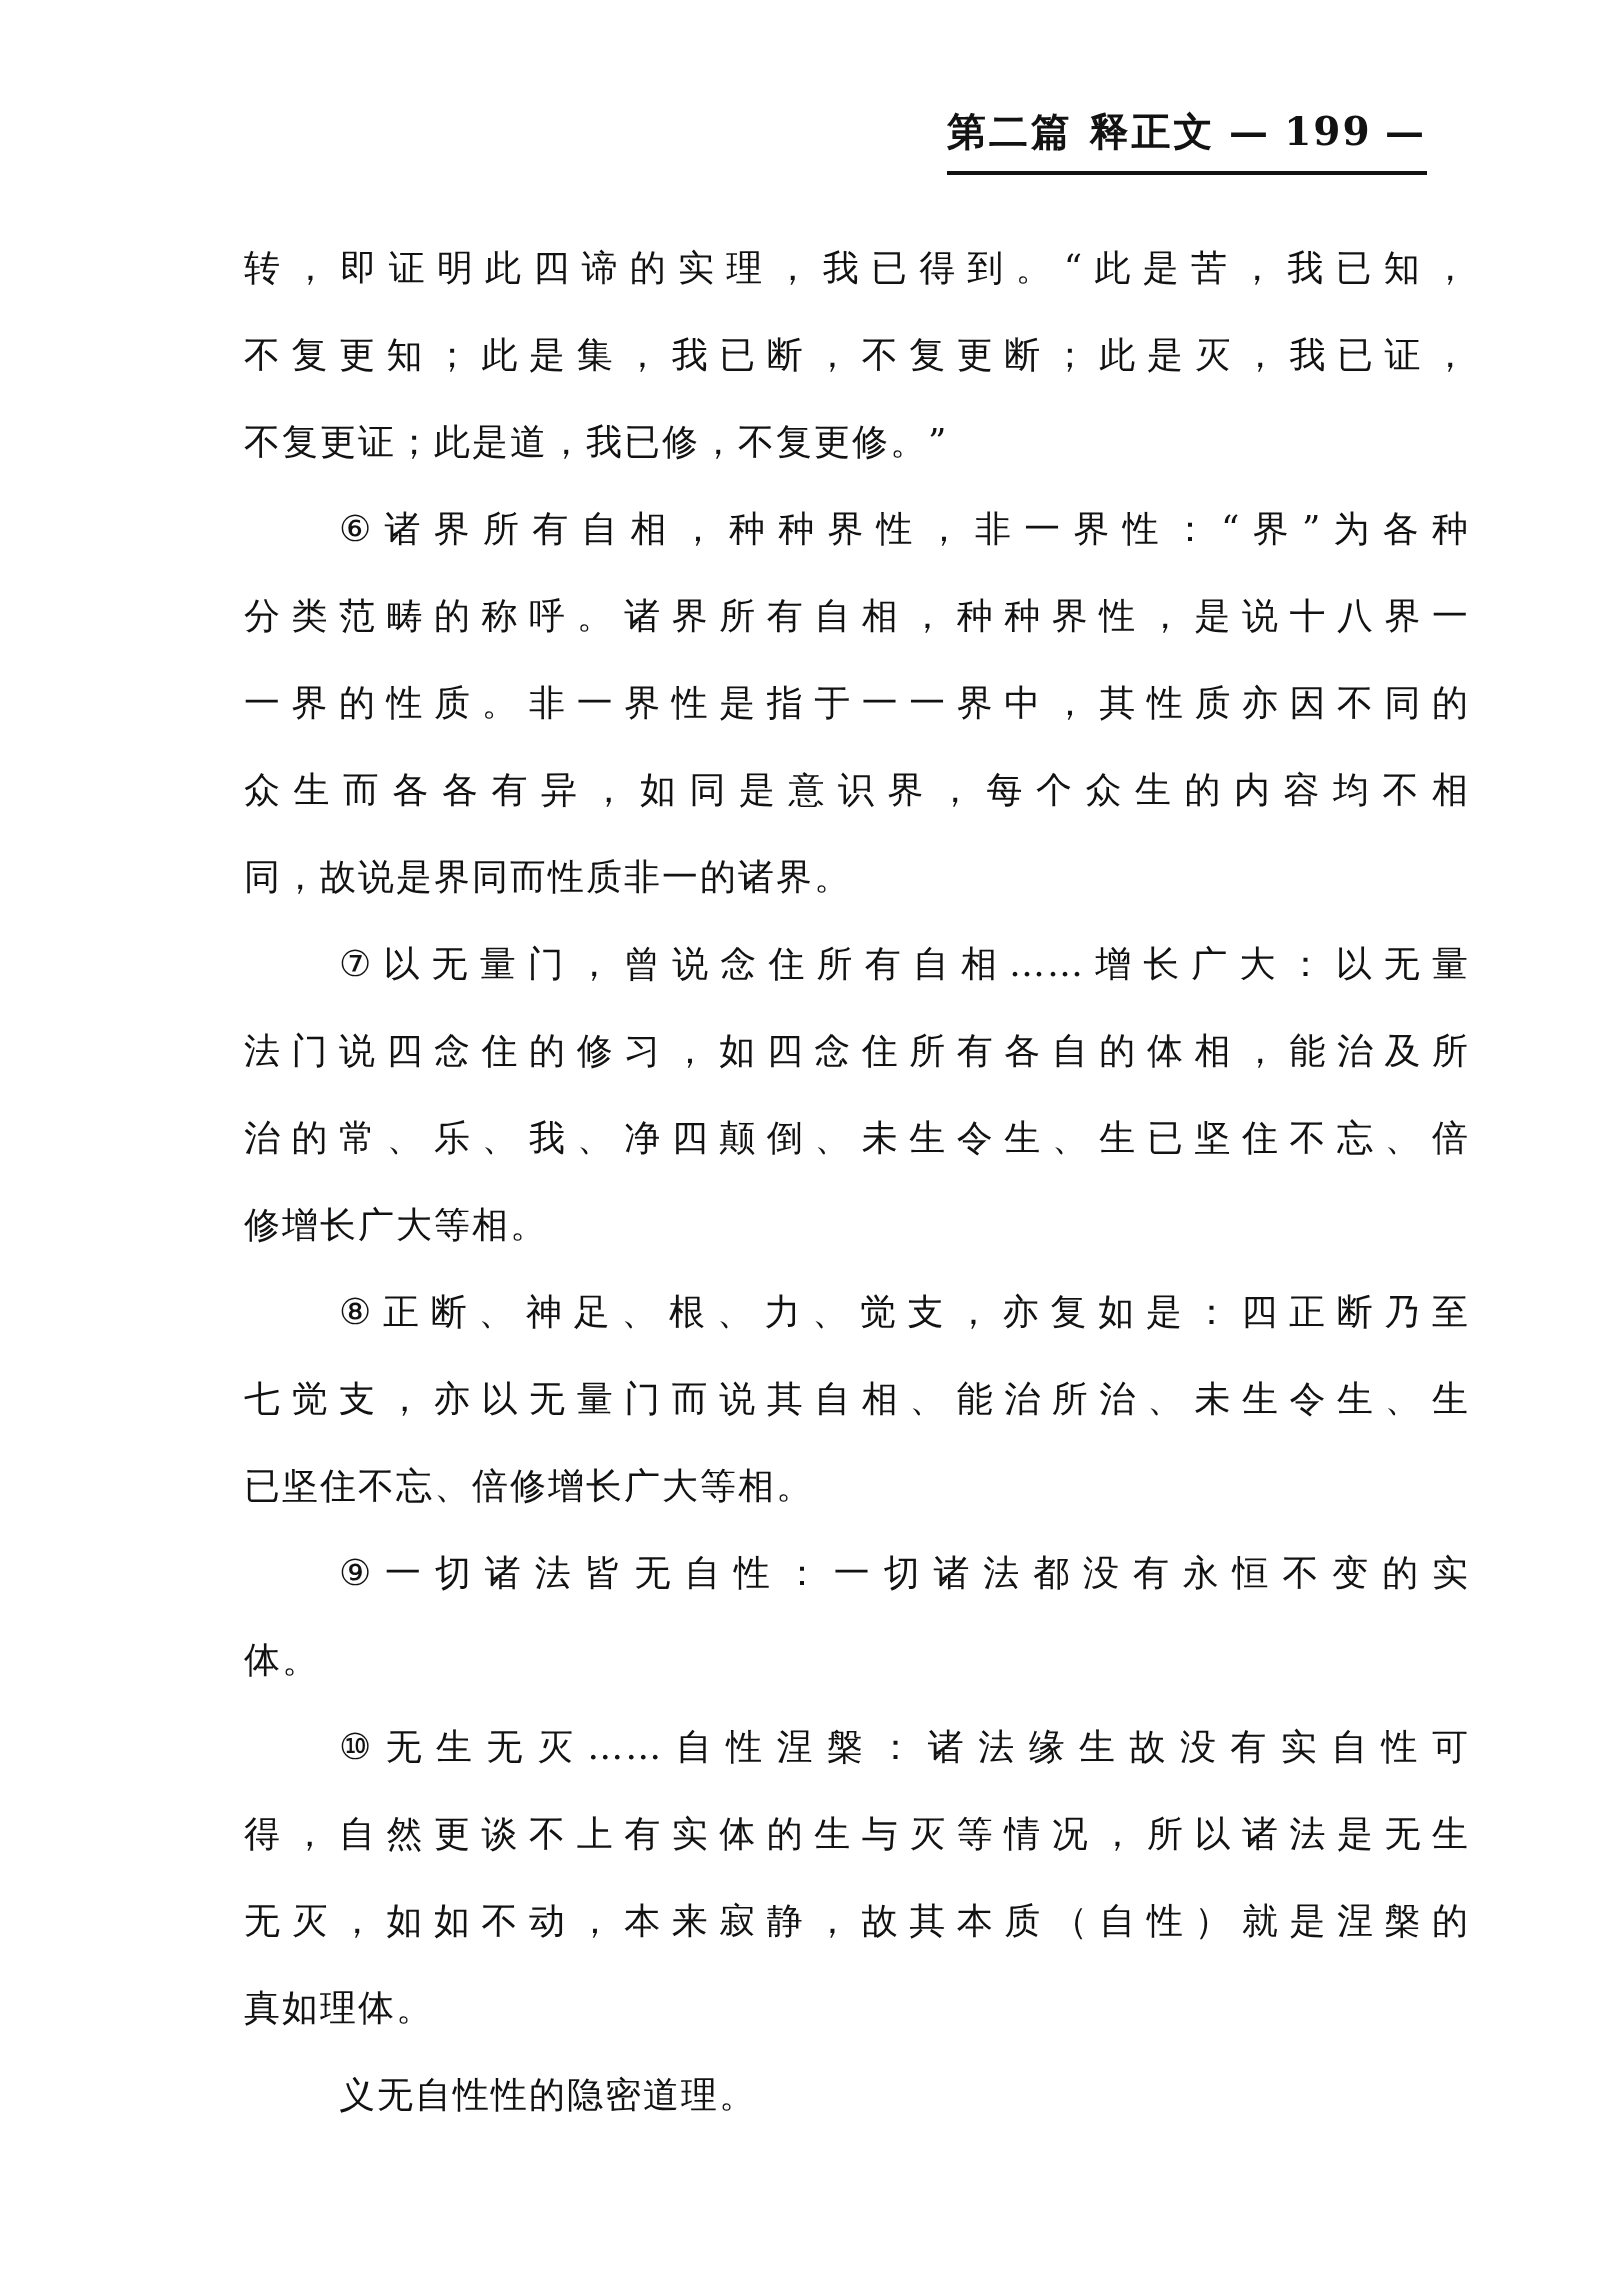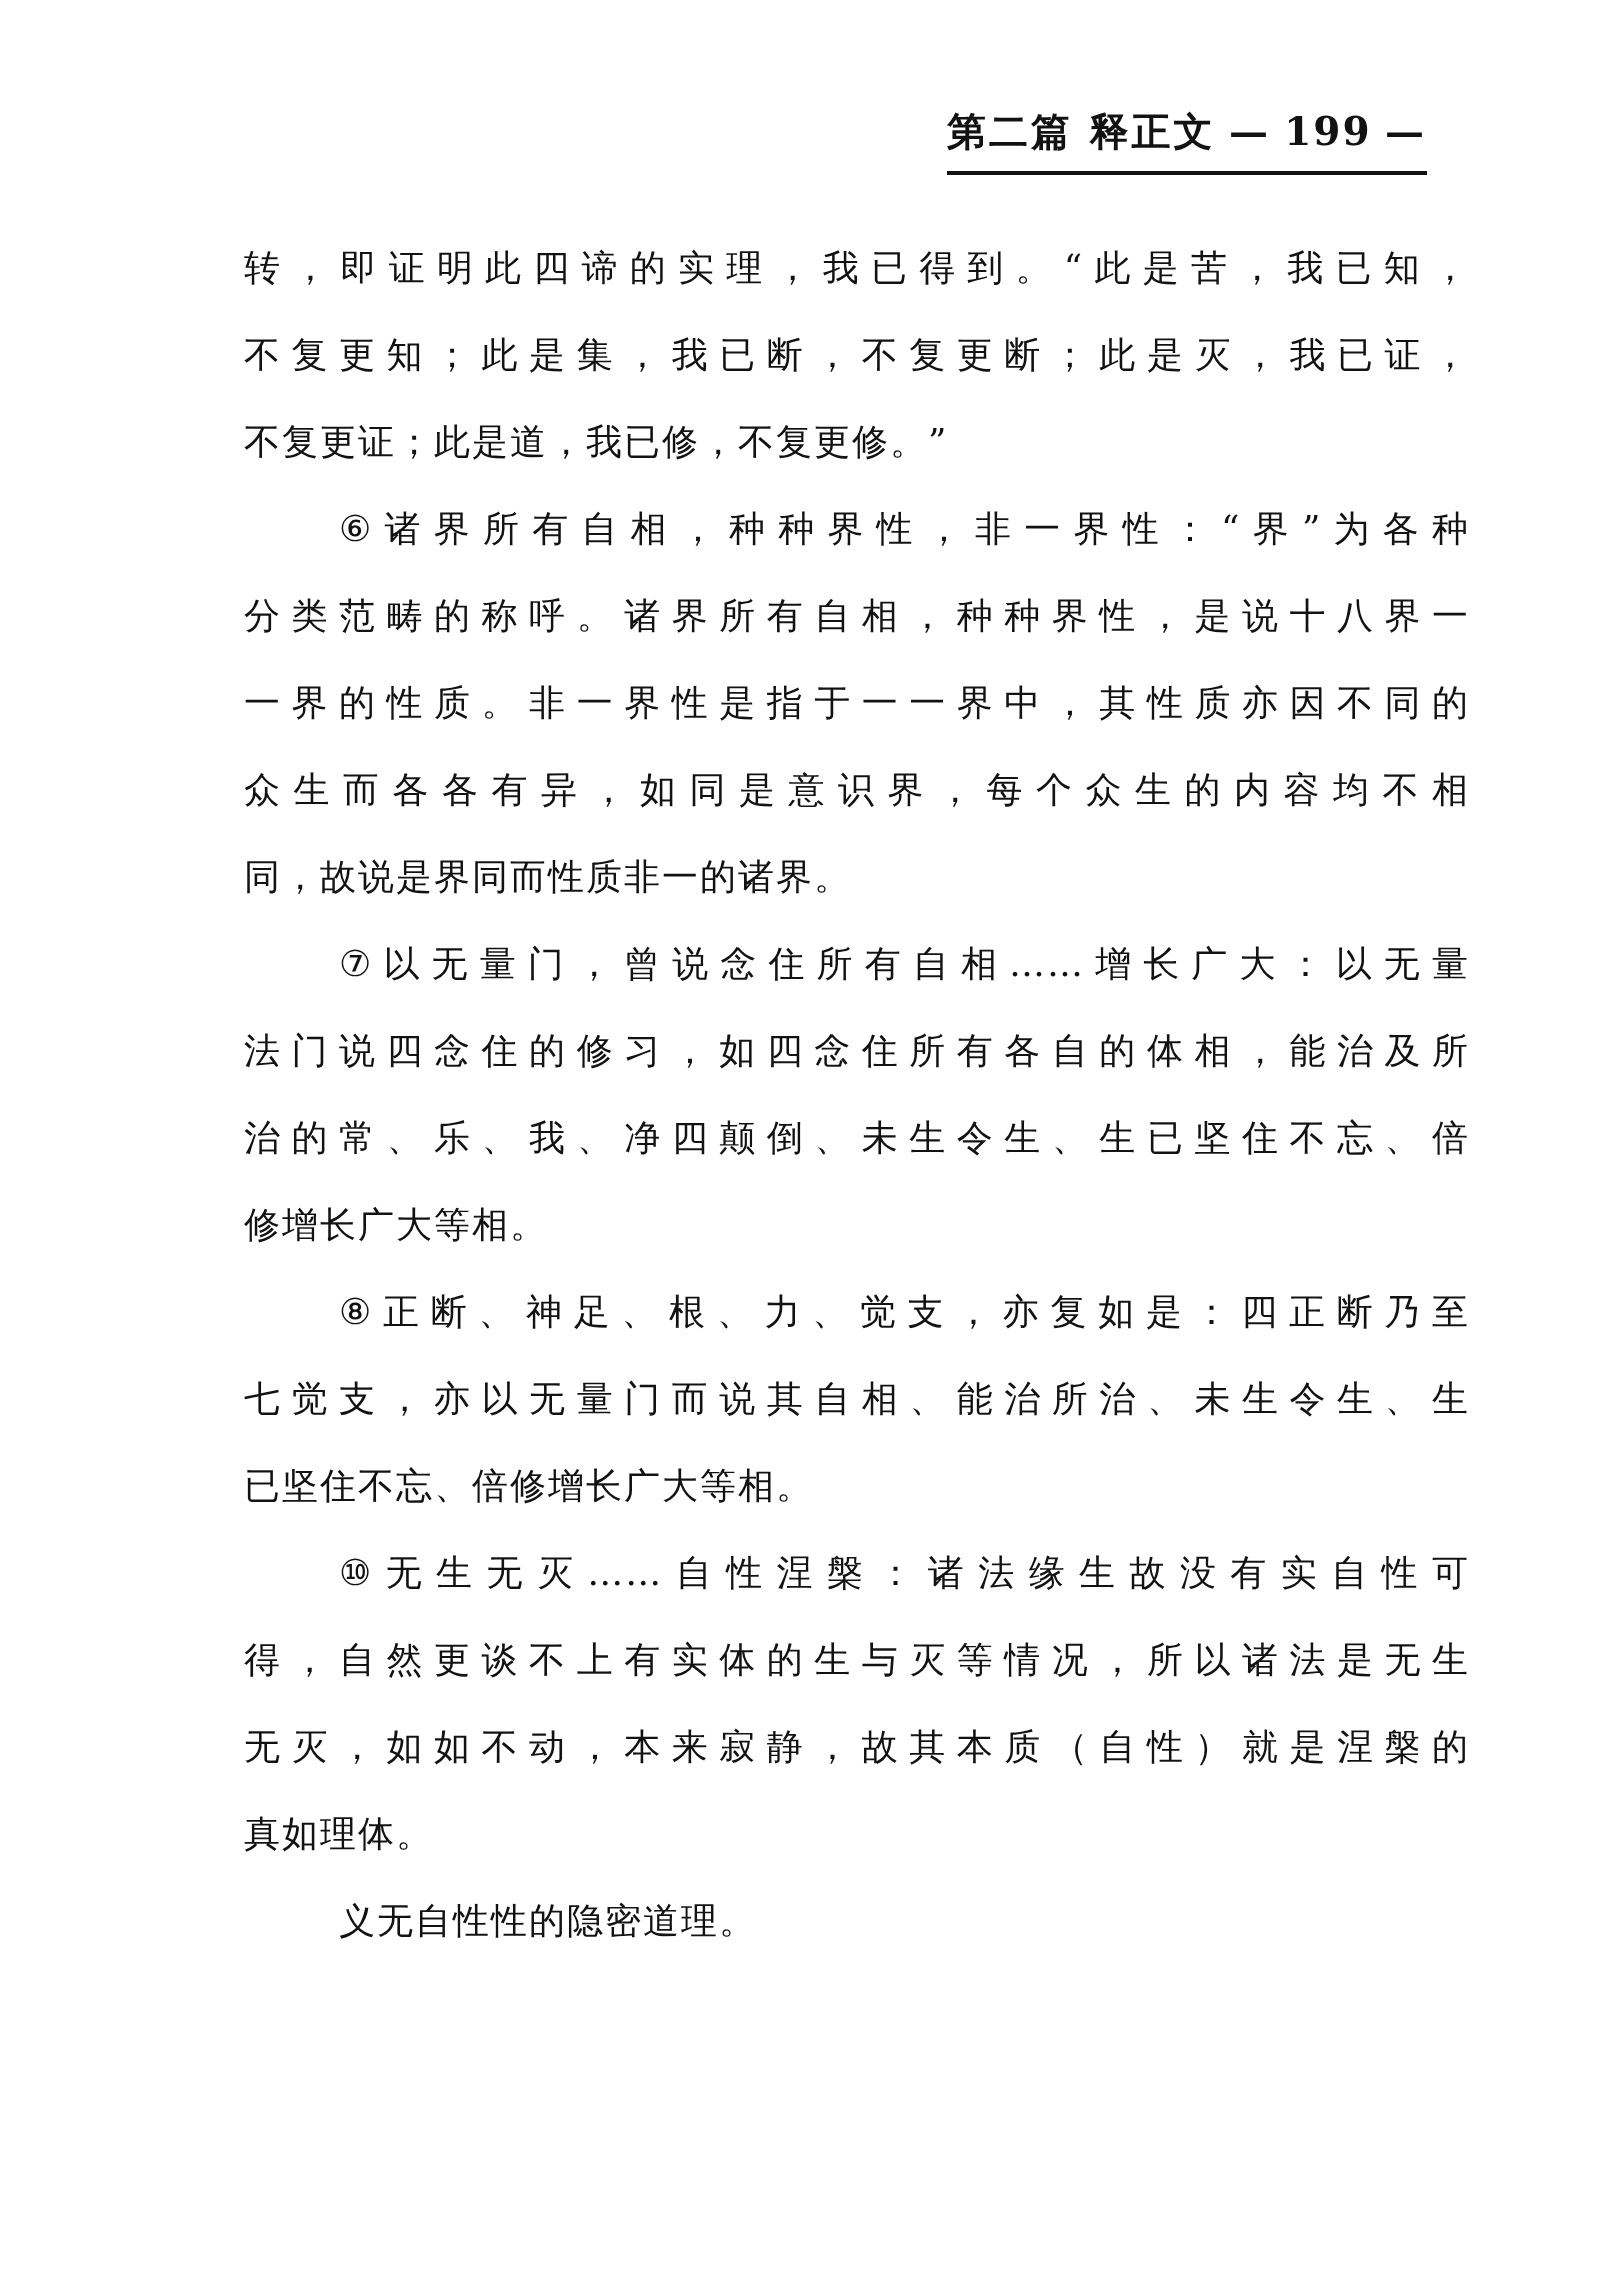--- a/index.html
+++ b/index.html
@@ -84,20 +84,24 @@
         <div class="line fill">法门说四念住的修习，如四念住所有各自的体相，能治及所</div>
         <div class="line fill">治的常、乐、我、净四颠倒、未生令生、生已坚住不忘、倍</div>
         <div class="line">修增长广大等相。</div>
       </div>
       <div class="para indent">
         <div class="line fill">⑧正断、神足、根、力、觉支，亦复如是：四正断乃至</div>
         <div class="line fill">七觉支，亦以无量门而说其自相、能治所治、未生令生、生</div>
         <div class="line">已坚住不忘、倍修增长广大等相。</div>
       </div>
       <div class="para indent">
+        <div class="line fill">⑨一切诸法皆无自性：一切诸法都没有永恒不变的实</div>
+        <div class="line">体。</div>
+      </div>
+      <div class="para indent">
         <div class="line fill">⑩无生无灭……自性涅槃：诸法缘生故没有实自性可</div>
         <div class="line fill">得，自然更谈不上有实体的生与灭等情况，所以诸法是无生</div>
         <div class="line fill">无灭，如如不动，本来寂静，故其本质（自性）就是涅槃的</div>
         <div class="line">真如理体。</div>
       </div>
       <div class="para indent">
         <div class="line">义无自性性的隐密道理。</div>
       </div>
     </div>
 </div>

